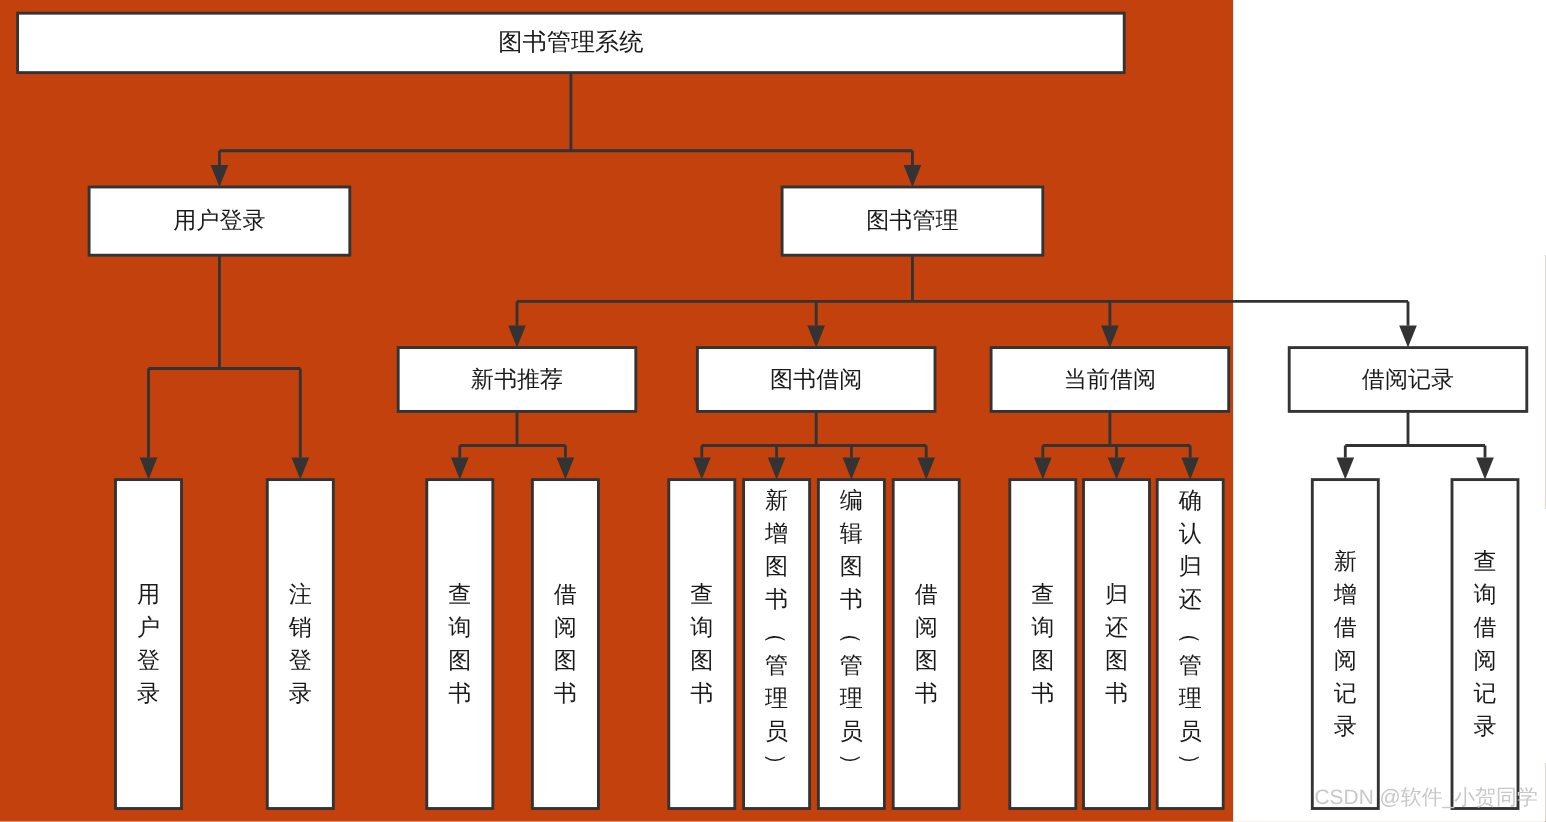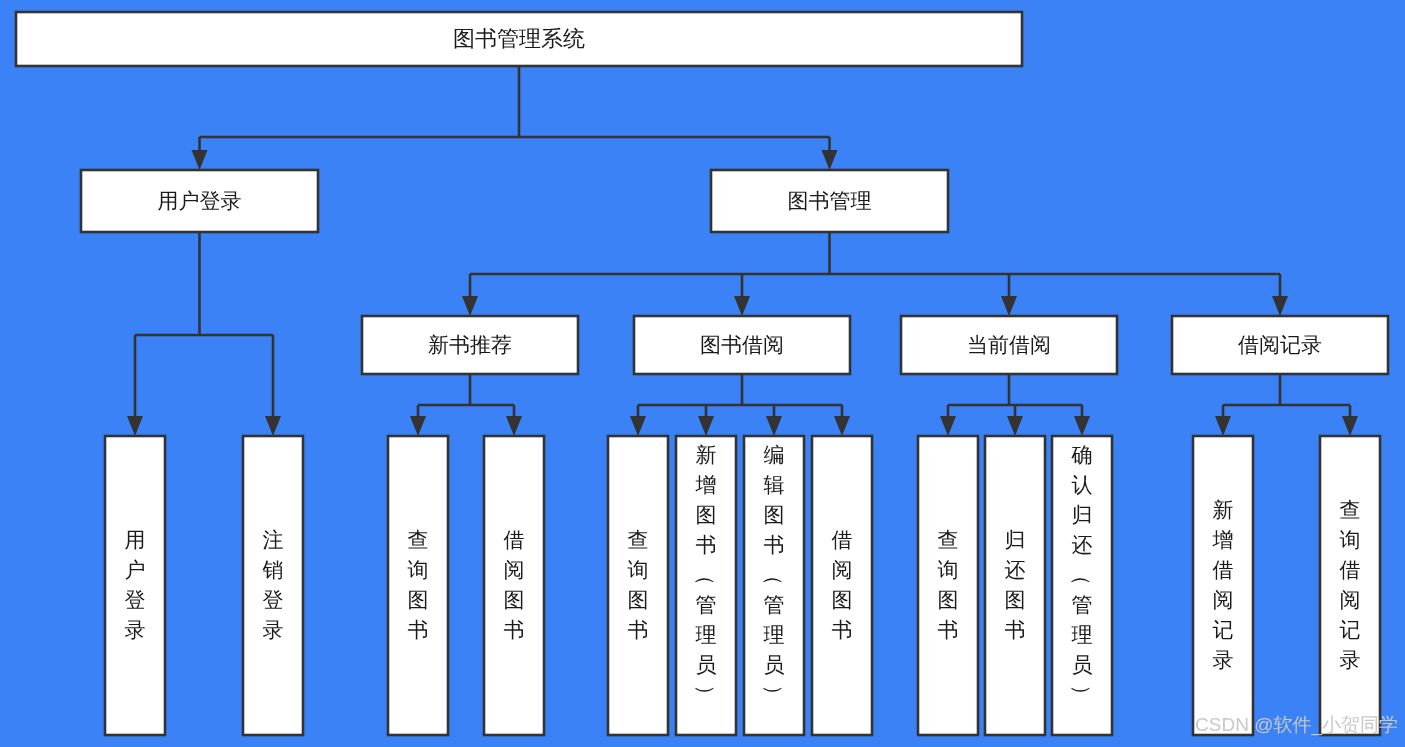--- a/index.html
+++ b/index.html
@@ -9,23 +9,23 @@
     background: #ffffff;
   }
   body {
     font-family: "Liberation Sans", "DejaVu Sans", sans-serif;
     width: 1405px;
     height: 747px;
     overflow: hidden;
   }
   #diagram-root {
     position: relative;
-    width: 1405px;
+    width: 1121px;
     height: 747px;
-    background: #3b82f6;
+    background: #c2410c;
   }
   svg.diagram-canvas {
     position: absolute;
     top: 0;
     left: 0;
     width: 1405px;
     height: 747px;
     display: block;
   }
   .node-box {

